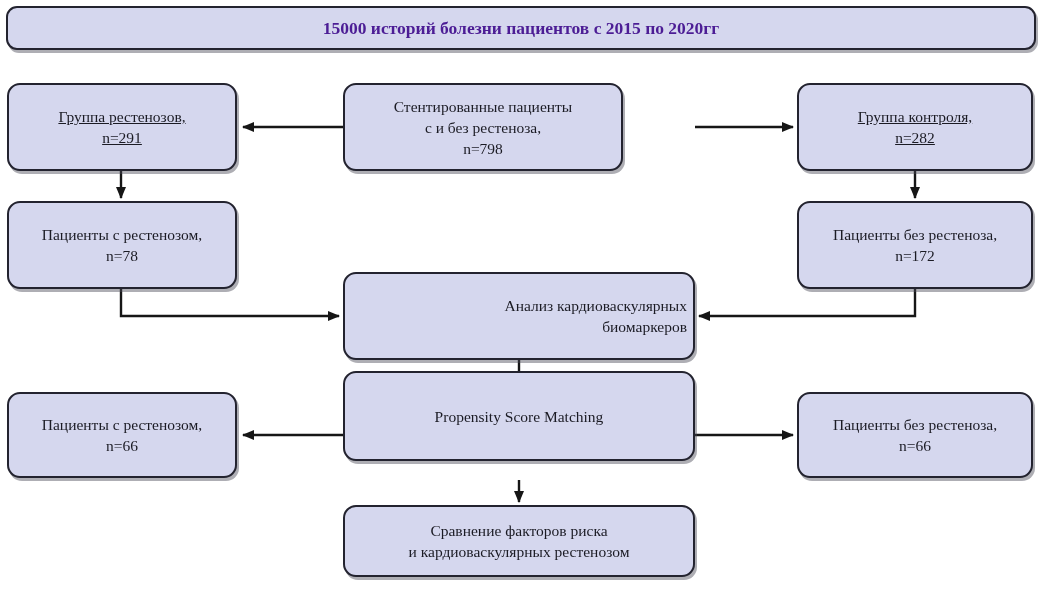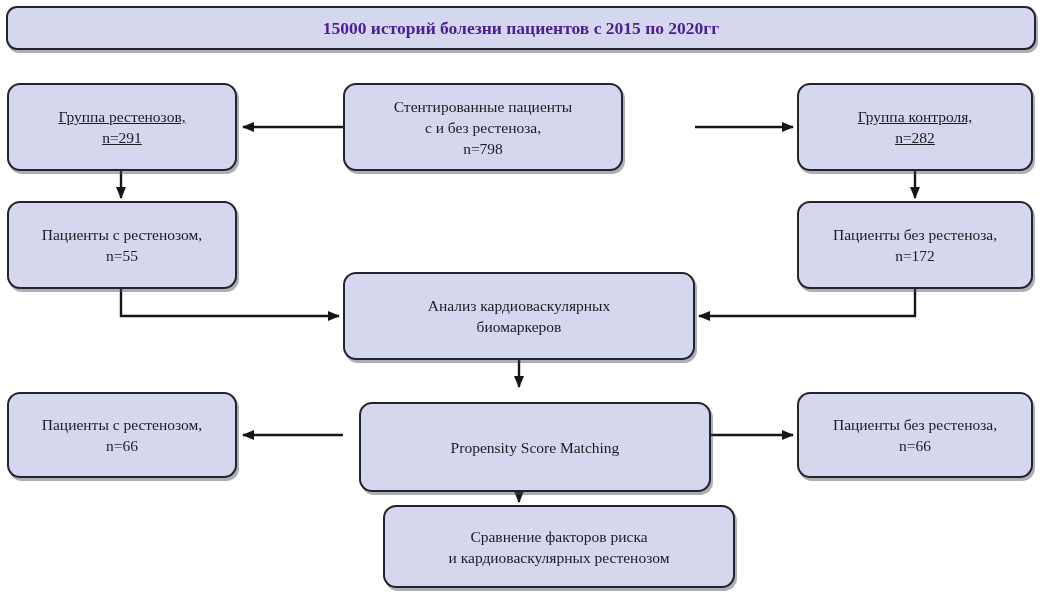--- a/index.html
+++ b/index.html
@@ -42,25 +42,25 @@
     font-size: 17.5px;
     color: #4c1d95;
   }
   
   .b-banner        { left: 6px;   top: 6px;   width: 1030px; height: 44px; }
   .b-restenosis    { left: 7px;   top: 83px;  width: 230px;  height: 88px; text-decoration: underline; }
   .b-stented       { left: 343px; top: 83px;  width: 280px;  height: 88px; }
   .b-control       { left: 797px; top: 83px;  width: 236px;  height: 88px; text-decoration: underline; }
   .b-with67        { left: 7px;   top: 201px; width: 230px;  height: 88px; }
   .b-without114    { left: 797px; top: 201px; width: 236px;  height: 88px; }
-  .b-analysis      { left: 343px; top: 272px; width: 352px;  height: 88px; }
+  .b-analysis      { left: 343px; top: 272px; width: 352px;  height: 88px; align-items: flex-end; }
   .b-with66        { left: 7px;   top: 392px; width: 230px;  height: 86px; }
-  .b-psm           { left: 343px; top: 402px; width: 352px;  height: 90px; margin-left: 16px; }
+  .b-psm           { left: 343px; top: 371px; width: 352px;  height: 90px; }
   .b-without66     { left: 797px; top: 392px; width: 236px;  height: 86px; }
-  .b-comparison    { left: 343px; top: 505px; width: 352px;  height: 83px; margin-left: 40px; }
+  .b-comparison    { left: 343px; top: 505px; width: 352px;  height: 72px; }
 </style>
 </head>
 <body>
 
 <div class="canvas">
 
   <svg class="arrows" viewBox="0 0 1052 600" xmlns="http://www.w3.org/2000/svg">
     <defs>
       <marker id="ah" markerUnits="userSpaceOnUse" markerWidth="12" markerHeight="10" refX="11" refY="5" orient="auto">
         <path d="M0,0 L12,5 L0,10 z" fill="#161616"></path>
@@ -95,21 +95,21 @@
     <div>n=798</div>
   </div>
 
   <div class="node b-control">
     <div>Группа контроля,</div>
     <div>n=282</div>
   </div>
 
   <div class="node b-with67">
     <div>Пациенты с рестенозом,</div>
-    <div>n=55</div>
+    <div>n=78</div>
   </div>
 
   <div class="node b-without114">
     <div>Пациенты без рестеноза,</div>
     <div>n=172</div>
   </div>
 
   <div class="node b-analysis">
     <div>Анализ кардиоваскулярных</div>
     <div>биомаркеров</div>

